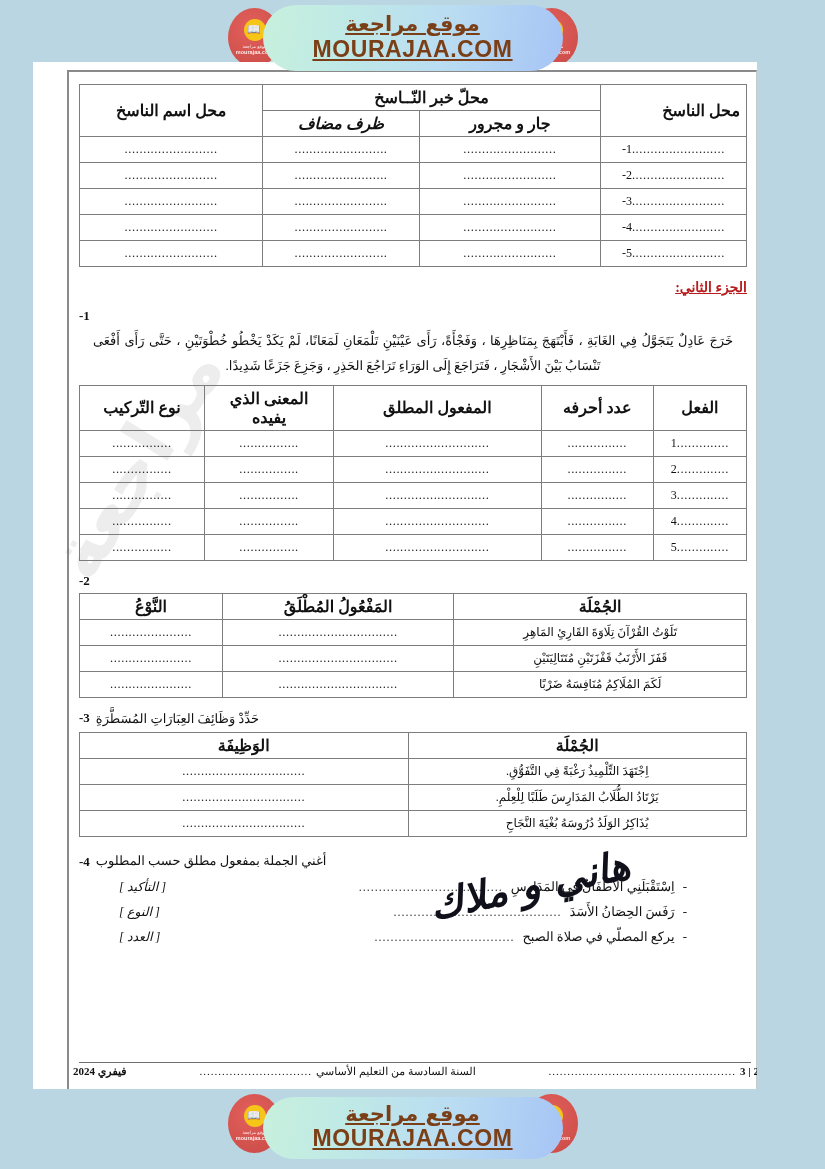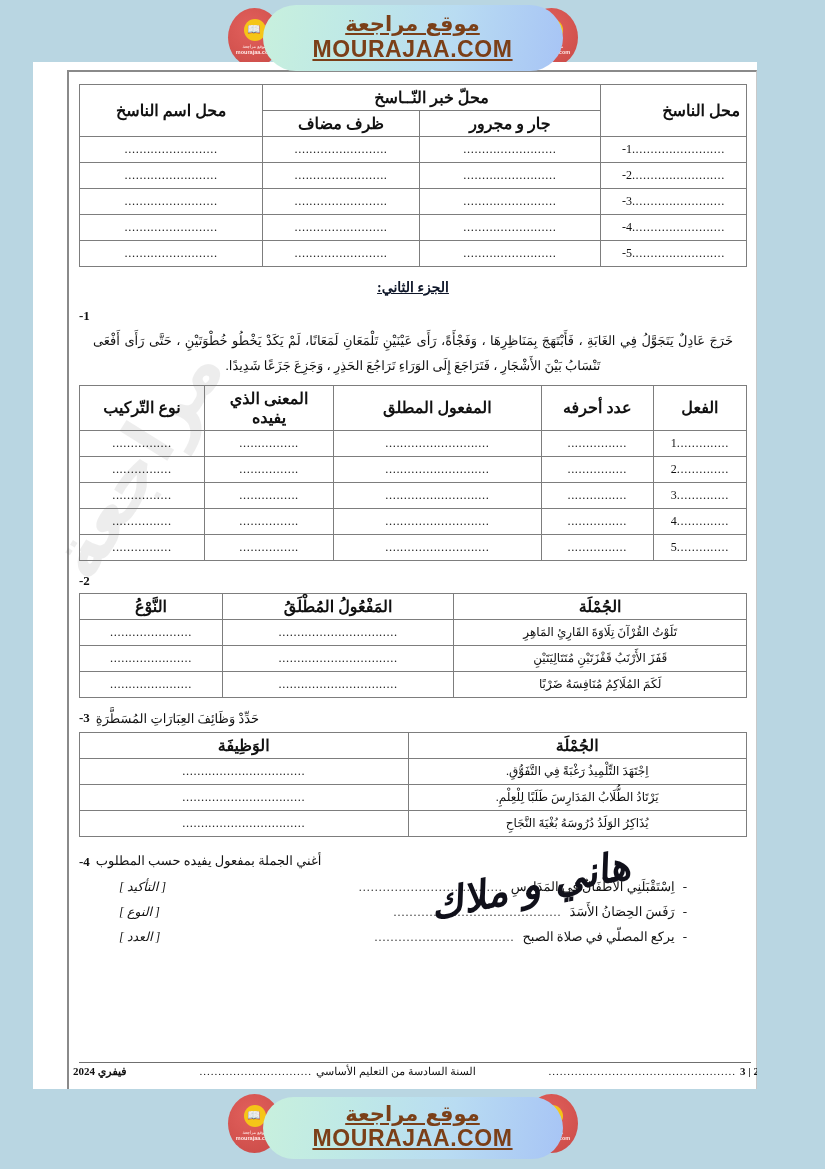--- a/index.html
+++ b/index.html
@@ -215,21 +215,21 @@
     text-align: right;
     padding-right: 10px;
     font-size: 12.5px;
     white-space: nowrap;
   }
 
   
   .table1 { width: 630px; margin: 0 0 0 auto; }
   .table1 th.c-nasikh   { width: 138px; text-align: right; }
   .table1 th.c-jar      { width: 171px; }
-  .table1 th.c-zarf     { width: 148px; }
+  .table1 th.c-zarf     { width: 148px; font-style: italic; }
   .table1 th.c-ism      { width: 173px; }
 
   .table2 { width: 630px; margin: 6px 0 0 auto; }
   .table2 th.c-fil  { width:  88px; }
   .table2 th.c-adad { width: 106px; }
   .table2 th.c-maf  { width: 196px; }
   .table2 th.c-maan { width: 122px; }
   .table2 th.c-naw  { width: 118px; }
 
   .table3 { width: 490px; margin: 4px auto 0 auto; }
@@ -237,24 +237,24 @@
   .table3 th.c-maf   { width: 170px; }
   .table3 th.c-naw   { width: 105px; }
 
   .table4 { width: 532px; margin: 4px auto 0 auto; }
   .table4 th.c-jumla { width: 270px; }
   .table4 th.c-wath  { width: 262px; }
 
   
   .part-title {
     margin: 12px 0 2px 0;
-    text-align: center;
+    text-align: right;
     font-size: 14px;
     font-weight: 700;
-    color: #0f172a;
+    color: #b91c1c;
     text-decoration: underline;
   }
 
   .q-row {
     display: flex;
     align-items: flex-start;
     gap: 6px;
     margin-top: 11px;
   }
   .q-num {
@@ -535,21 +535,21 @@
           <td><span class="dots">.................................</span></td>
         </tr>
         <tr>
           <td class="sentence">يُذَاكِرُ الوَلَدُ دُرُوسَهُ بُغْيَةَ النَّجَاحِ</td>
           <td><span class="dots">.................................</span></td>
         </tr>
       </tbody>
     </table>
 
     <div class="q4-head">
-      <span>أغني الجملة بمفعول يفيده حسب المطلوب</span>
+      <span>أغني الجملة بمفعول مطلق حسب المطلوب</span>
       <span class="q-num">-4</span>
     </div>
     <div class="q4-list">
       <div class="q4-item">
         <span class="q4-dash">-</span>
         <span class="q4-sentence">اِسْتَقْبَلَنِي الأَطْفَالُ فِي المَدَارِسِ</span>
         <span class="q4-dots">....................................</span>
         <span class="q4-tag">[ التأكيد ]</span>
       </div>
       <div class="q4-item">

